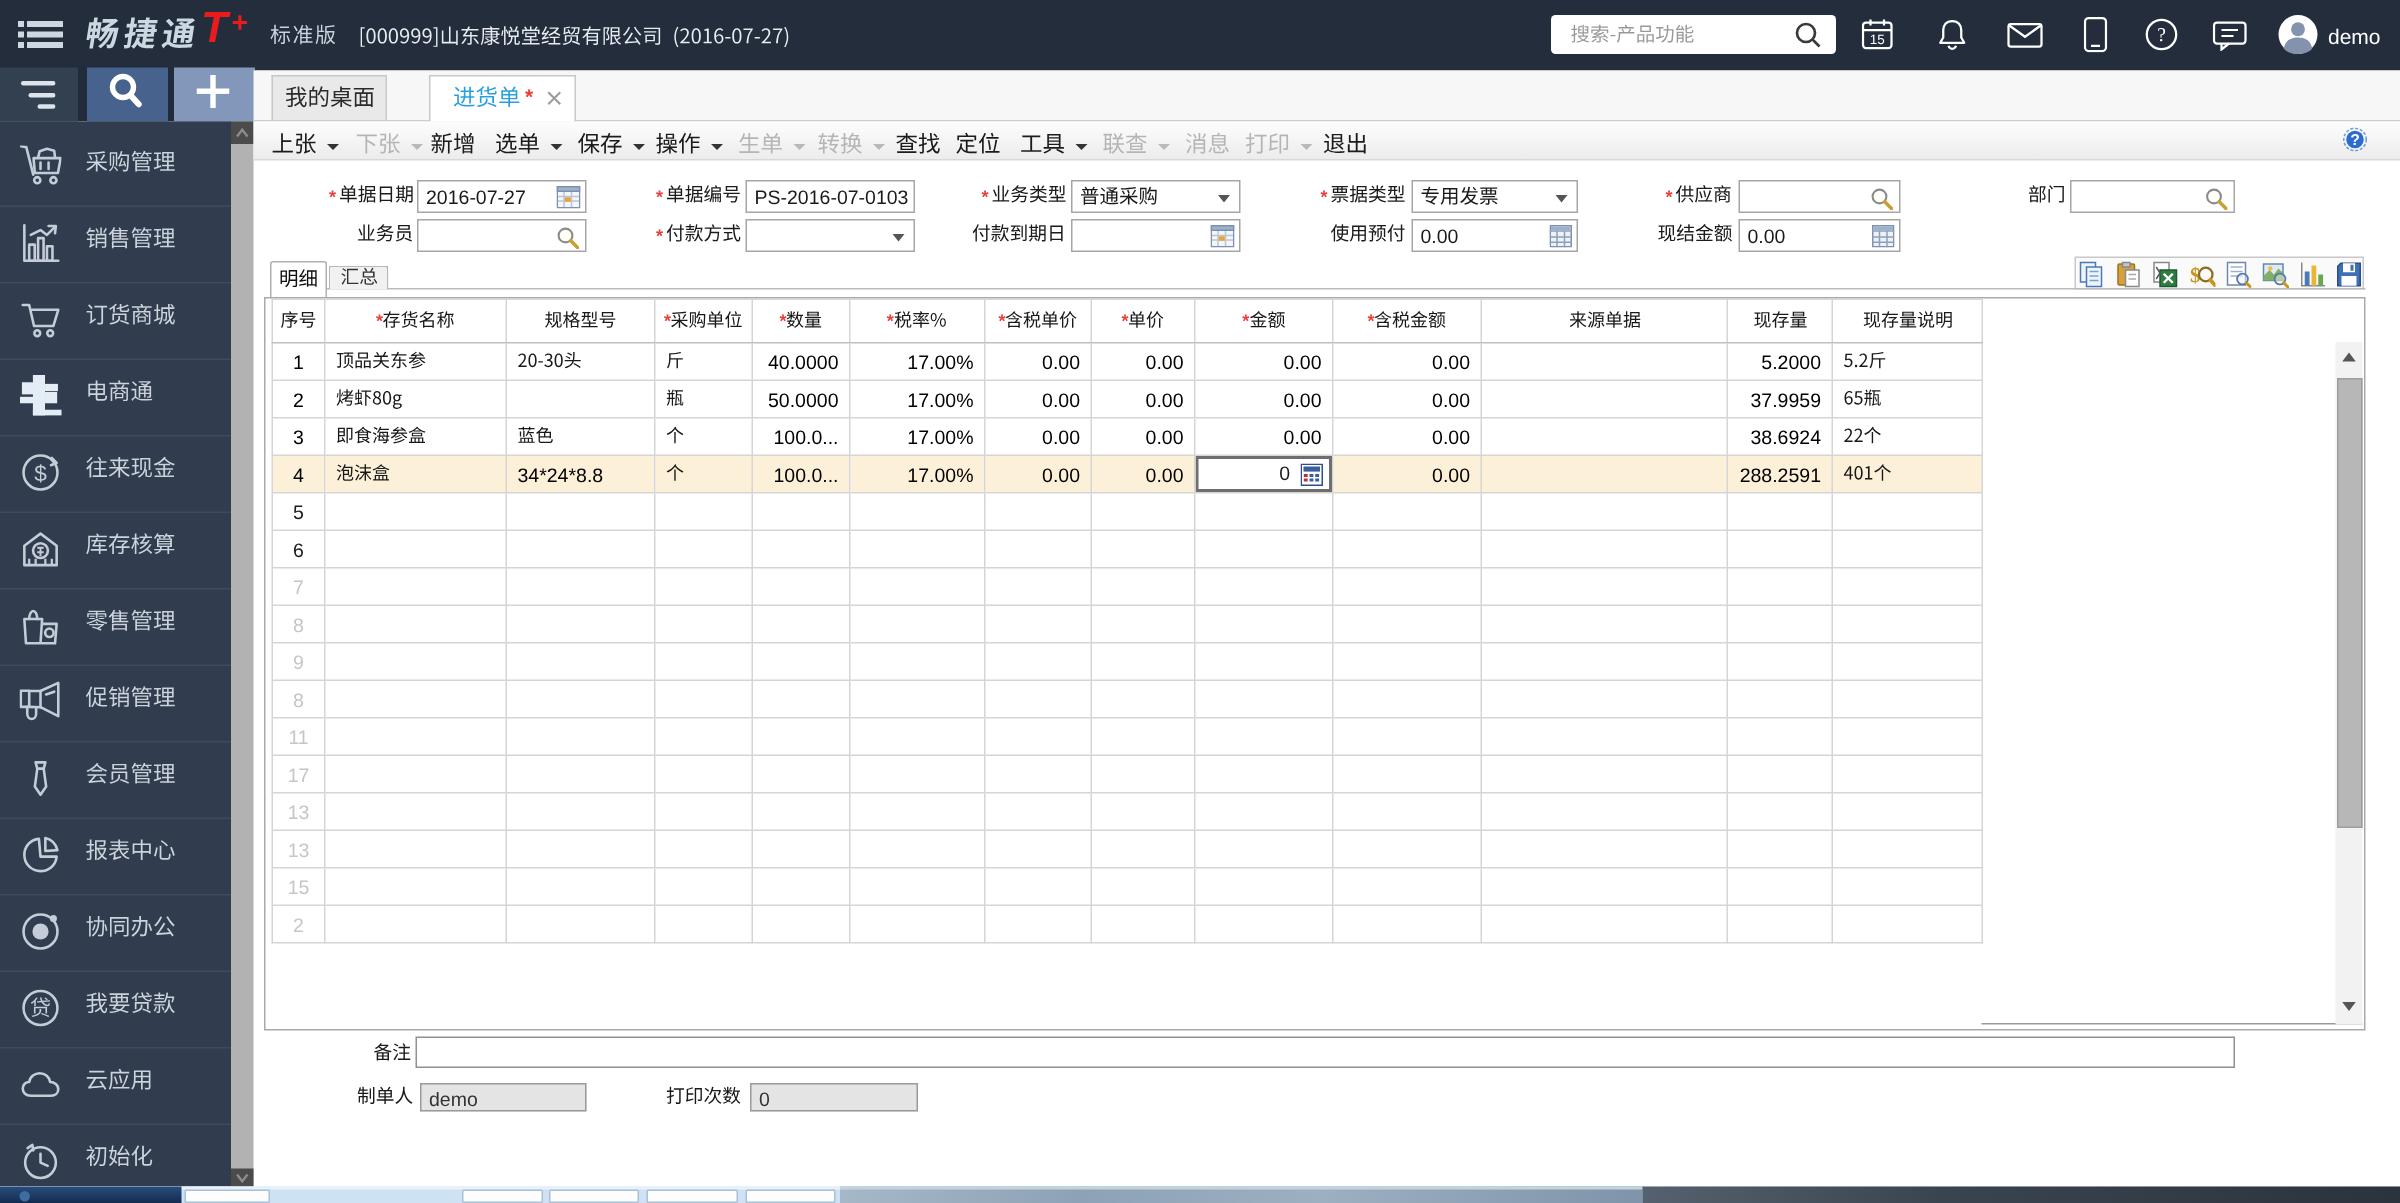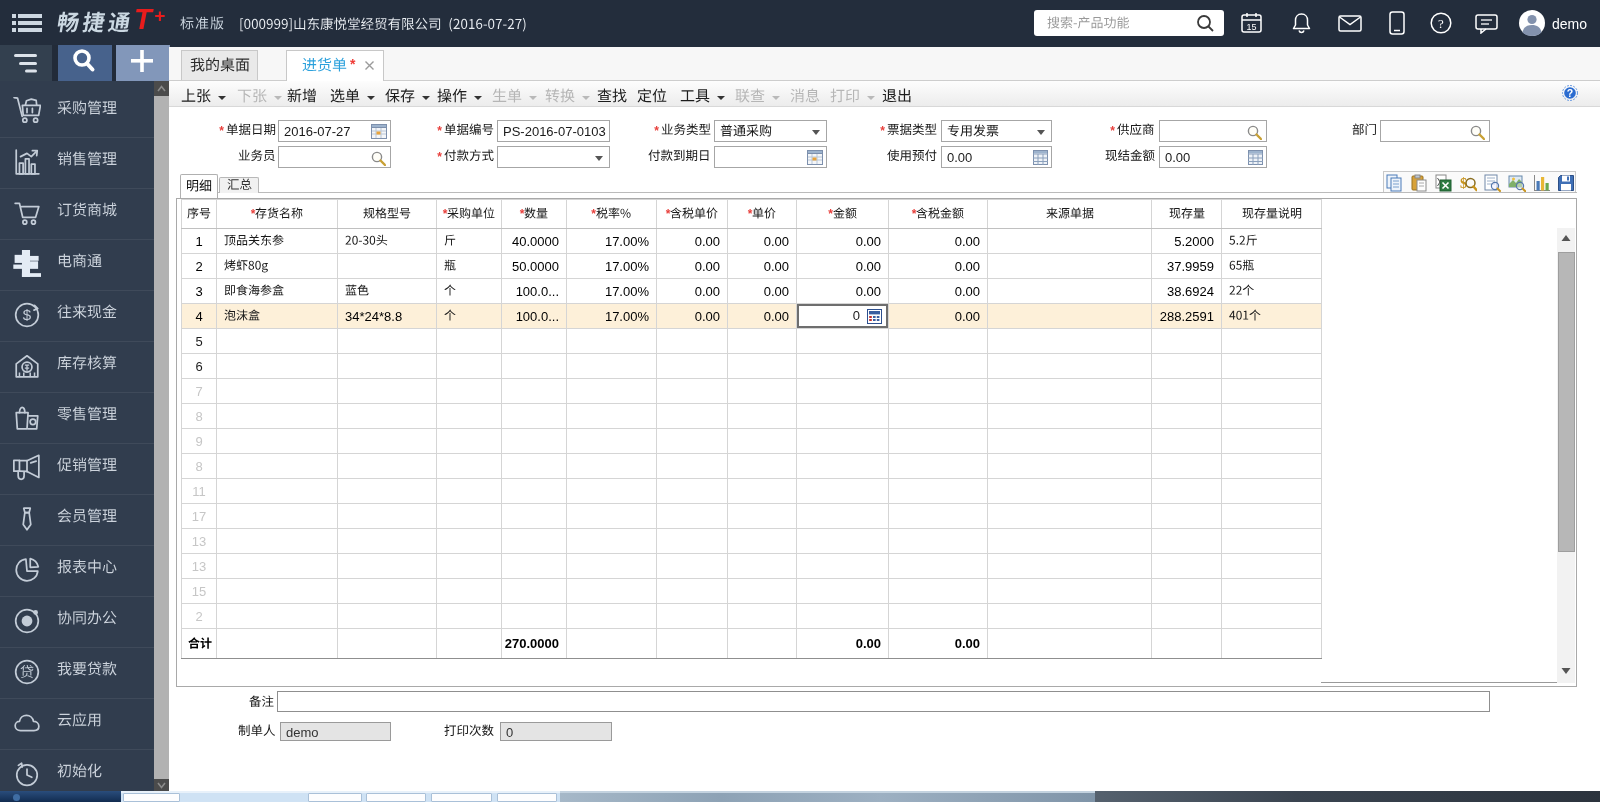--- a/index.html
+++ b/index.html
@@ -1470,42 +1470,20 @@
           <td></td>
           <td></td>
           <td></td>
           <td></td>
           <td></td>
           <td></td>
           <td></td>
           <td></td>
           <td></td>
         </tr>
-        <tr style="height:30px">
-          <td style="border-bottom:1px solid #8f8f8f">
-            <div style="display:flex;align-items:center;height:100%;padding-left:6px">
-              <svg class="t" width="24" height="14" viewBox="0 0 24 14" fill="#000">
-                <use href="#gb5408" transform="translate(0.0 10.6) scale(0.01200 -0.01200)"></use>
-                <use href="#gb8ba1" transform="translate(12.0 10.6) scale(0.01200 -0.01200)"></use>
-              </svg>
-            </div>
-          </td>
-          <td style="border-bottom:1px solid #8f8f8f"></td>
-          <td style="border-bottom:1px solid #8f8f8f"></td>
-          <td style="border-bottom:1px solid #8f8f8f"></td>
-          <td class="num" style="border-bottom:1px solid #8f8f8f;font-weight:bold">270.0000</td>
-          <td style="border-bottom:1px solid #8f8f8f"></td>
-          <td style="border-bottom:1px solid #8f8f8f"></td>
-          <td style="border-bottom:1px solid #8f8f8f"></td>
-          <td class="num" style="border-bottom:1px solid #8f8f8f;font-weight:bold">0.00</td>
-          <td class="num" style="border-bottom:1px solid #8f8f8f;font-weight:bold">0.00</td>
-          <td style="border-bottom:1px solid #8f8f8f"></td>
-          <td style="border-bottom:1px solid #8f8f8f"></td>
-          <td style="border-bottom:1px solid #8f8f8f"></td>
-        </tr>
       </tbody>
     </table>
   </div>
 <div class="ab" style="left:1321px;top:682px;width:254px;height:1px;background:#9a9a9a"></div>
 <div class="ab" style="left:1557px;top:228px;width:18px;height:455px;background:#f2f2f2"></div>
 <svg class="ab" style="left:1561px;top:234px" width="10" height="8" viewBox="0 0 10 8">
 <path d="M5 1 L9.5 7 L0.5 7 Z" fill="#555"></path>
   </svg>
 <div class="ab" style="left:1557.5px;top:252px;width:17px;height:300px;background:#b7b7b7;border:1px solid #9e9e9e"></div>
 <svg class="ab" style="left:1561px;top:667px" width="10" height="8" viewBox="0 0 10 8">

